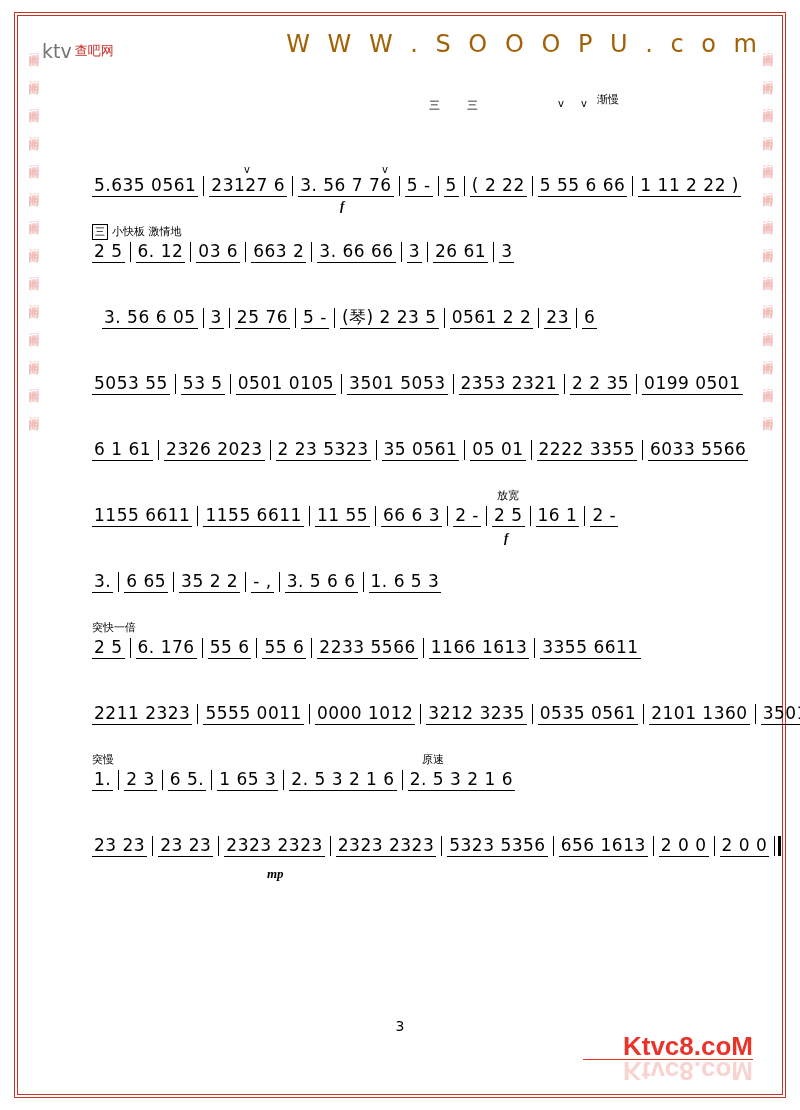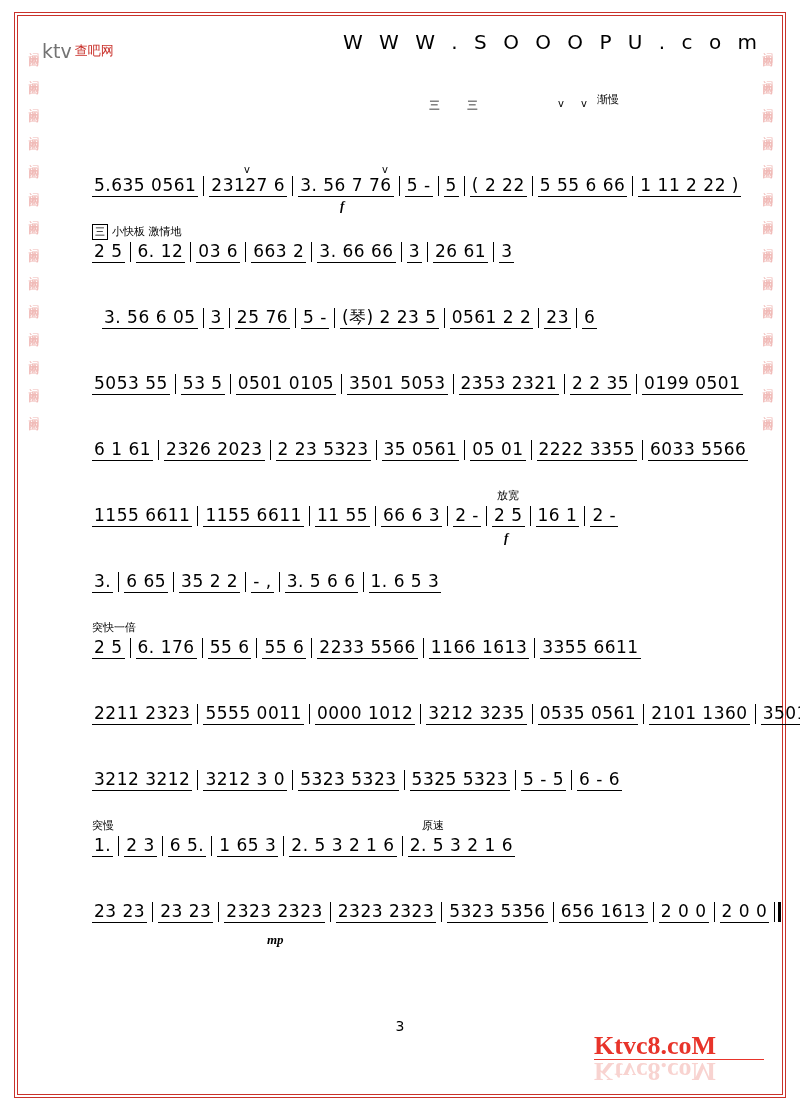--- a/index.html
+++ b/index.html
@@ -64,21 +64,21 @@
     border:0;
     padding:1px 2px;
   }
   .site-top{
     position:absolute;
     right:38px;top:30px;
     text-align:right;
     font-family:"DejaVu Sans", sans-serif;
   }
   .site-top .big{
-    font-size:20px;letter-spacing:5px;color:#000000;font-weight:normal;text-align:right;
+    font-size:24px;letter-spacing:5px;color:#a16207;font-weight:normal;text-align:right;
   }
   .site-top .small{
     font-size:13px;color:#555;letter-spacing:0.5px;margin-top:2px;
   }
   
   .sheet{
     position:absolute;
     left:92px;top:92px;
     width:625px;
     height:930px;
@@ -155,24 +155,24 @@
     left:0;right:0;
     bottom:76px;
     text-align:center;
     font-size:14px;
     font-family:"DejaVu Sans", sans-serif;
     color:#000;
   }
   
   .bottom-logo{
     position:absolute;
-    right:36px;bottom:28px;
+    right:47px;bottom:28px;
     width:170px;
-    text-align:left;
-    font-family:Liberation Serif, serif;
+    text-align:right;
+    font-family:Liberation Sans, sans-serif;
   }
   .bottom-logo .l1{
     font-size:26px;font-weight:bold;
     color:#e8342a;
     letter-spacing:0px;
     line-height:26px;
   }
   .bottom-logo .l2{
     font-size:26px;font-weight:bold;
     color:#f3b0ab;
@@ -400,35 +400,20 @@
         <span class="c u1">3212  3235</span>
         <span class="bar"></span>
         <span class="c u1">0535  0561</span>
         <span class="bar"></span>
         <span class="c u1">2101  1360</span>
         <span class="bar"></span>
         <span class="c u1">3501  5012</span>
       </div>
     </div>
     <div class="sys">
-      <div class="row" style="position: absolute; left: 0px; top: 18px;">
-        <span class="c u1">3212  3212</span>
-        <span class="bar"></span>
-        <span class="c u1">3212  3 0</span>
-        <span class="bar"></span>
-        <span class="c u1">5323  5323</span>
-        <span class="bar"></span>
-        <span class="c u1">5325  5323</span>
-        <span class="bar"></span>
-        <span class="c u1">5  -  5</span>
-        <span class="bar"></span>
-        <span class="c u1">6  -  6</span>
-      </div>
-    </div>
-    <div class="sys">
       <div class="ann ann-cn" style="left: 0px; top: 0px;">突慢</div>
       <div class="ann ann-cn" style="left: 330px; top: 0px;">原速</div>
       <div class="row" style="position: absolute; left: 0px; top: 18px;">
         <span class="c u1">1.</span>
         <span class="bar"></span>
         <span class="c u1">2  3</span>
         <span class="bar"></span>
         <span class="c u1">6  5.</span>
         <span class="bar"></span>
         <span class="c u1">1  65  3</span>

